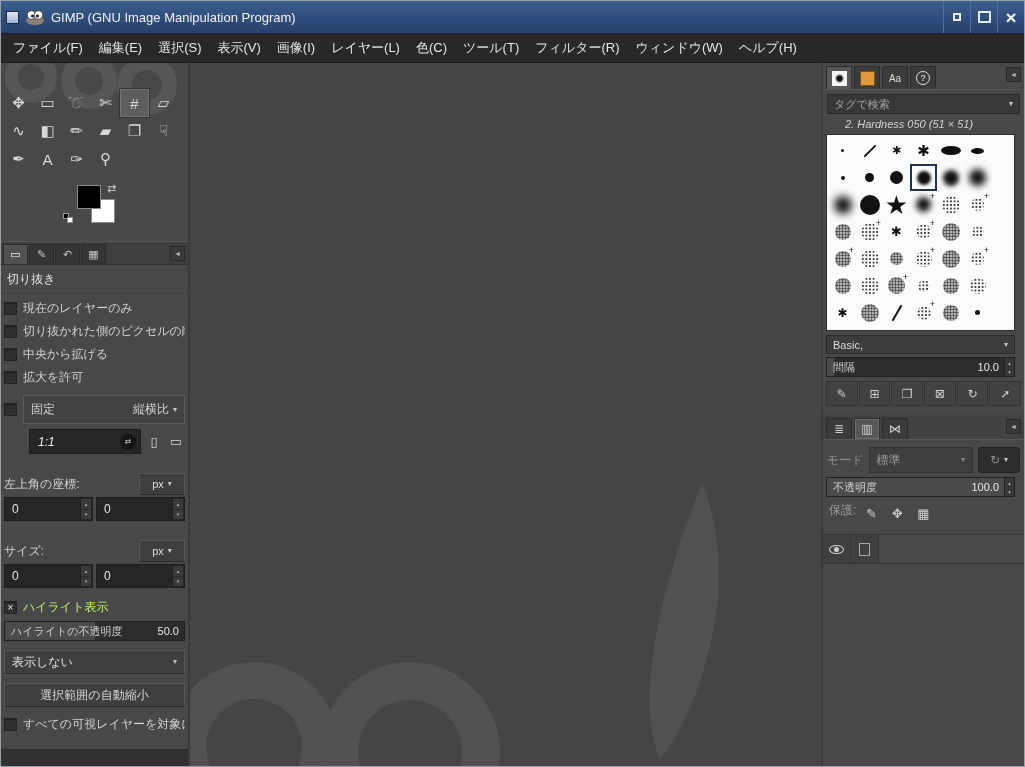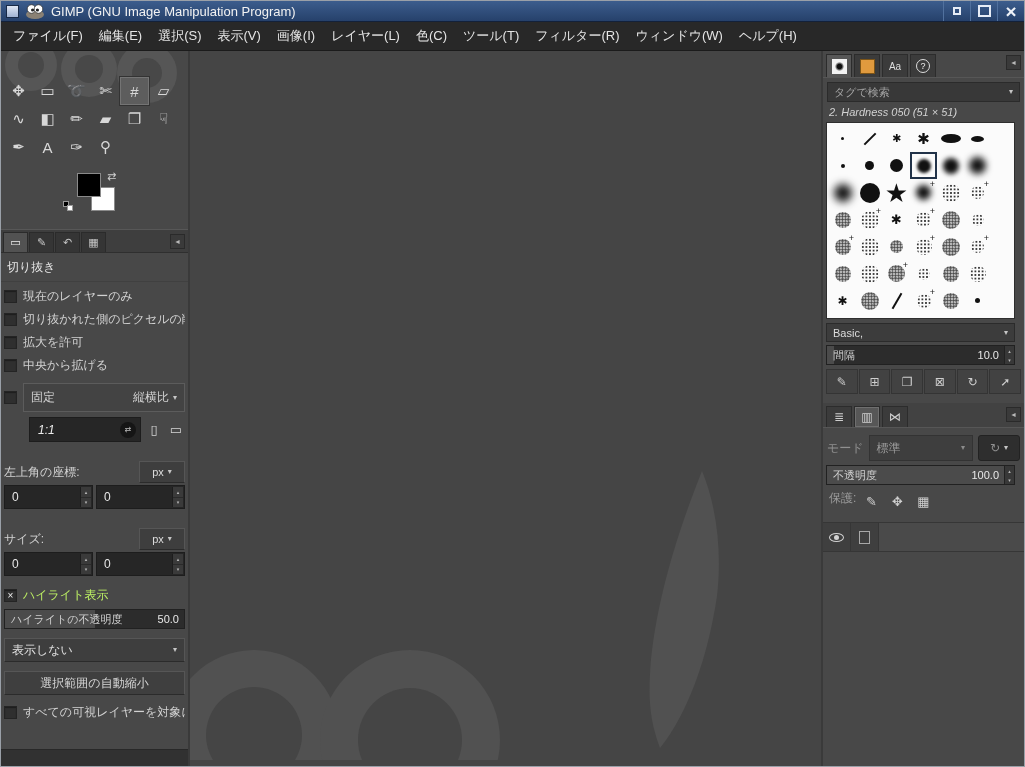--- a/index.html
+++ b/index.html
@@ -1,21 +1,21 @@
 <!DOCTYPE html>
 <html><head>
 <meta charset="utf-8">
 <style>
 *{margin:0;padding:0;box-sizing:border-box}
 html,body{width:1025px;height:767px;overflow:hidden;background:#454545;
   font-family:"Liberation Sans","DejaVu Sans",sans-serif;-webkit-font-smoothing:antialiased}
 .window{position:absolute;inset:0;border:1px solid #9aa0a8;display:flex;flex-direction:column;background:#454545}
 
 
-.titlebar{height:21px;background:linear-gradient(#3c5d8d,#26416b);display:flex;align-items:center;
+.titlebar{height:33px;background:linear-gradient(#3c5d8d,#26416b);display:flex;align-items:center;
   padding:0 0 0 5px;gap:6px;border-bottom:1px solid #13213a;flex:none}
 .win-menu-icon{width:13px;height:13px;background:linear-gradient(#dfe7f4,#9fb2d2);border:1px solid #182a47;flex:none}
 .wilber-icon{width:20px;height:16px;flex:none;display:block}
 .title-text{color:#f2f2f2;font-size:13px;flex:1;white-space:nowrap;overflow:hidden}
 .win-buttons{display:flex;height:100%;flex:none}
 .win-btn{width:27px;display:flex;align-items:center;justify-content:center;border-left:1px solid #51719e;
   cursor:pointer;color:#eef2f8}
 .icon-min{width:8px;height:8px;border:2px solid #e6ecf6}
 .icon-max{width:13px;height:12px;border:2px solid #e6ecf6}
 .icon-close{font-size:19px;line-height:1;color:#eef2f8;font-weight:bold}
@@ -109,21 +109,21 @@
   align-items:center;justify-content:center;cursor:pointer;color:#ddd;font-size:10px}
 .rtab.active{background:#575757}
 .brush-dab{width:15px;height:15px;background:#f4f4f4;display:flex;align-items:center;justify-content:center}
 .brush-dab i{width:9px;height:9px;border-radius:50%;background:radial-gradient(#111 35%,rgba(17,17,17,0) 75%)}
 .pattern-swatch{width:15px;height:15px;background:#e09a3e;border:1px solid #7c5417}
 .qmark{width:14px;height:14px;border-radius:50%;border:1px solid #ddd;display:flex;align-items:center;
   justify-content:center;font-size:9px;color:#eee}
 .rsearch{height:20px;margin:4px 4px 0;background:#383838;border:1px solid #2b2b2b;display:flex;align-items:center;
   padding:0 6px;color:#a6a6a6;font-size:11px;cursor:pointer}
 .rsearch .caret{margin-left:auto}
-.brush-label{font-size:11px;font-style:italic;color:#d2d2d2;padding:4px 6px 2px;white-space:nowrap;overflow:hidden}
+.brush-label{font-size:11px;font-style:italic;color:#d2d2d2;padding:4px 22px 2px;white-space:nowrap;overflow:hidden}
 .brush-grid{margin:2px 9px 0 3px;background:#fbfbfb;height:197px;overflow:hidden;display:flex;flex-wrap:wrap;
   align-content:flex-start;padding:2px;border:1px solid #2e2e2e}
 .bcell{width:27px;height:27px;display:flex;align-items:center;justify-content:center;position:relative;cursor:pointer}
 .bcell.sel{border:2px solid #223349}
 .spray{border-radius:50%;background-image:radial-gradient(#3a3a3a 0.9px,rgba(0,0,0,0) 1.3px);background-size:3.6px 3.6px}
 .tex{border-radius:50%;background-color:#b5b5b5;
   background-image:radial-gradient(#4c4c4c 0.9px,rgba(0,0,0,0) 1.2px),radial-gradient(#8a8a8a 1px,rgba(0,0,0,0) 1.4px);
   background-size:3px 3px,5px 5px}
 .plus{position:absolute;right:2px;top:0;font-size:9px;color:#222;font-style:normal}
 .rcombo{height:19px;margin:4px 9px 0 3px;background:#3c3c3c;border:1px solid #2b2b2b;display:flex;align-items:center;
@@ -296,25 +296,25 @@
         <span class="chk-row">
           <span class="checkbox"></span>
           <span class="lbl">現在のレイヤーのみ</span>
         </span>
         <span class="chk-row">
           <span class="checkbox"></span>
           <span class="lbl">切り抜かれた側のピクセルの削除</span>
         </span>
         <span class="chk-row">
           <span class="checkbox"></span>
-          <span class="lbl">拡大を許可</span>
+          <span class="lbl">中央から拡げる</span>
         </span>
         <span class="chk-row">
           <span class="checkbox"></span>
-          <span class="lbl">中央から拡げる</span>
+          <span class="lbl">拡大を許可</span>
         </span>
 
         <div class="fixed-row">
           <span class="checkbox"></span>
           <span class="fixed-frame">
             <span class="lbl">固定</span>
             <span class="spacer"></span>
             <span class="lbl">縦横比</span>
             <span class="caret">▾</span>
           </span>

